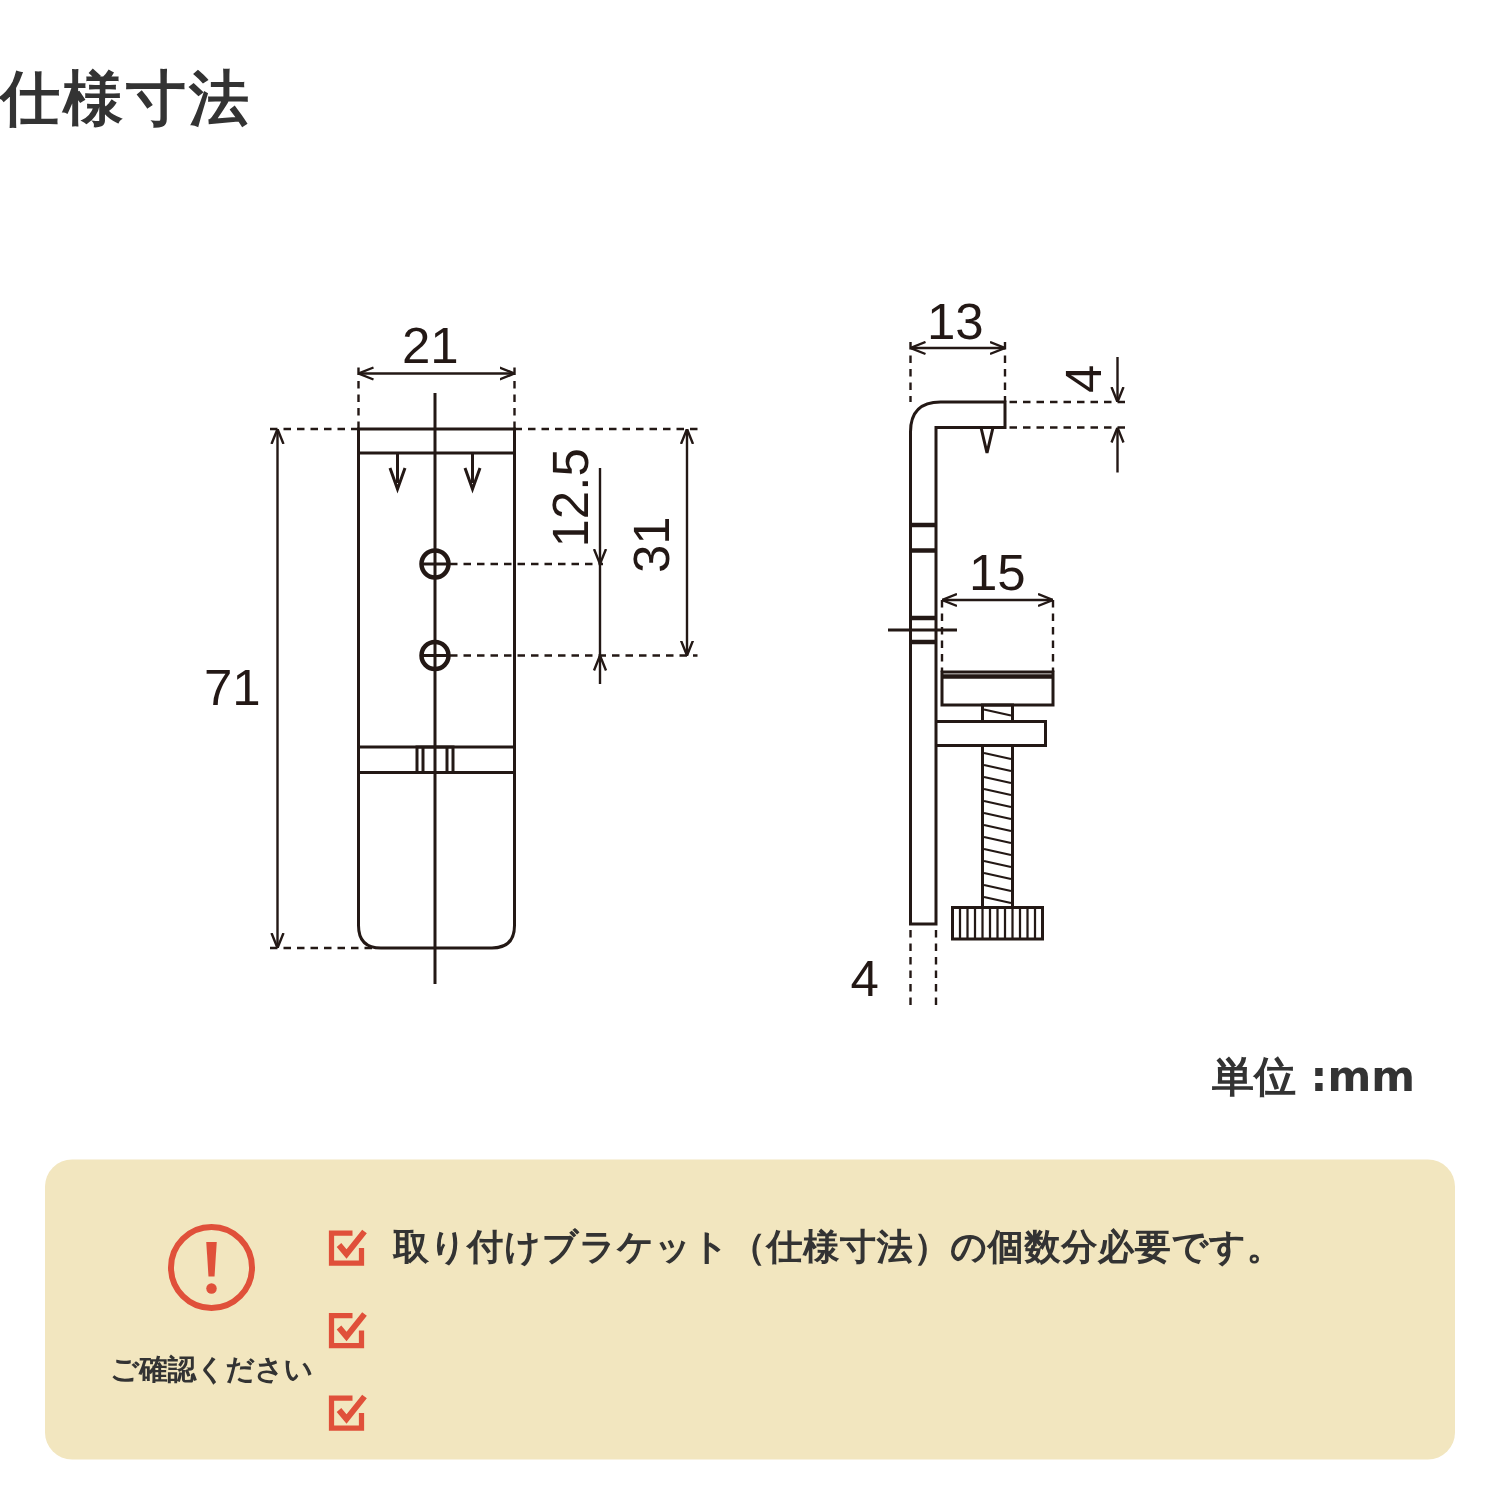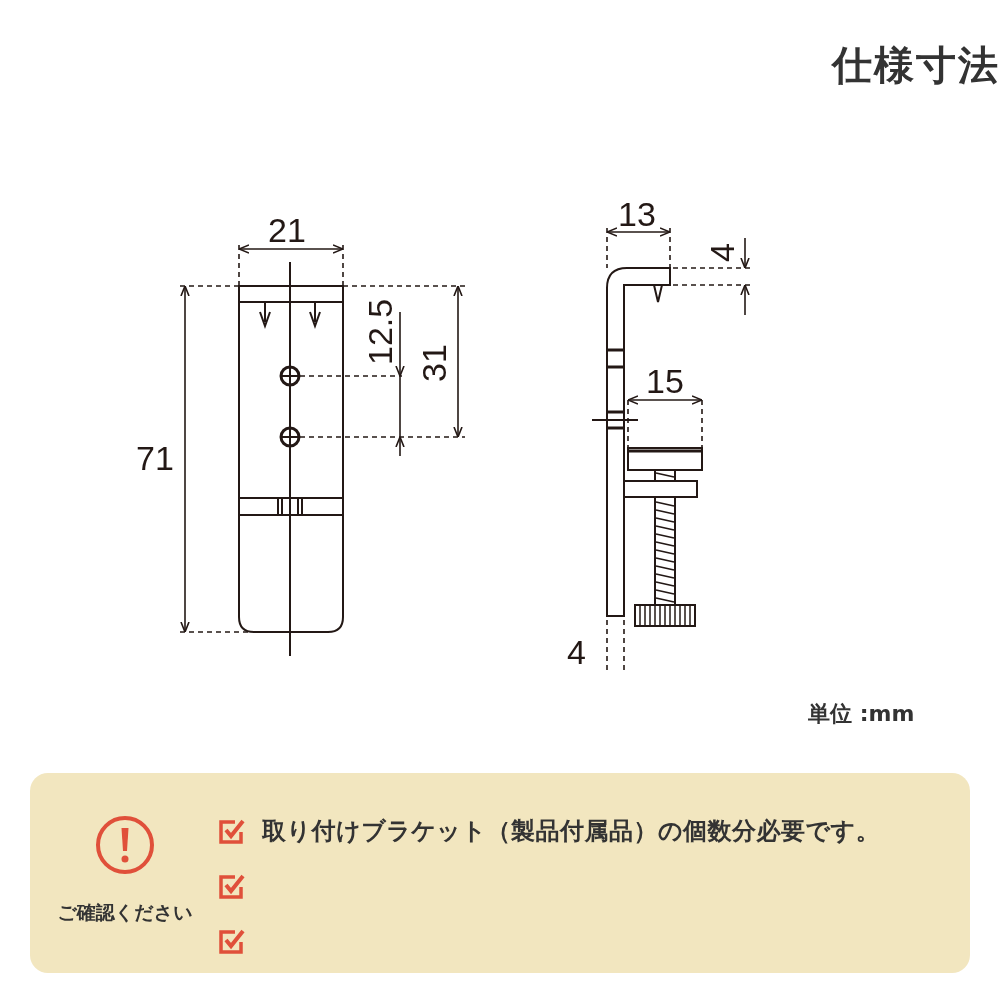--- a/index.html
+++ b/index.html
@@ -1,25 +1,25 @@
 <!DOCTYPE html>
 <html><head>
 <meta charset="utf-8">
 <style>
   html, body { margin: 0; padding: 0; background: #ffffff; }
   body { width: 1000px; height: 1000px; position: relative; overflow: hidden;
          font-family: "DejaVu Sans", "Liberation Sans", sans-serif; color: #333333; }
-  .title { position: absolute; left: 0; top: 38px; width: 1000px; text-align: right;
+  .title { position: absolute; left: 0; top: 38px; width: 1000px; text-align: left;
            font-size: 40px; font-weight: bold; letter-spacing: 2px; color: #333333; }
   svg.drawing { position: absolute; left: 0; top: 0; }
   .dim { font-family: "Liberation Sans", "DejaVu Sans", sans-serif; font-size: 34px; fill: #231815; }
-  .unit { position: absolute; left: 808px; top: 699px; font-size: 22px; font-weight: bold; color: #333333; }
+  .unit { position: absolute; left: 808px; top: 699px; font-size: 28px; font-weight: bold; color: #333333; }
   .notice { position: absolute; left: 30px; top: 773px; width: 940px; height: 200px;
             background: #f2e6bf; border-radius: 18px; }
-  .notice-left { position: absolute; left: 0; top: 0; width: 190px; height: 200px; }
+  .notice-left { position: absolute; left: 16px; top: 0; width: 190px; height: 200px; }
   .alert-icon { position: absolute; left: 65px; top: 42px; width: 60px; height: 60px; }
   .confirm-label { position: absolute; left: 0; width: 190px; top: 127px; text-align: center;
                    font-size: 19px; font-weight: bold; color: #333333; }
   .items { position: absolute; left: 188px; top: 30px; }
   .item { position: relative; height: 55px; display: flex; align-items: center; }
   .check { width: 28px; height: 28px; margin-right: 16px; flex: 0 0 auto; }
   .item-text { font-size: 24px; font-weight: bold; color: #333333; letter-spacing: 0.5px; white-space: nowrap; }
 </style>
 </head>
 <body>
@@ -160,21 +160,21 @@
       <circle cx="30" cy="44" r="3.5" fill="#e0503a"></circle>
     </svg>
     <div class="confirm-label">ご確認ください</div>
   </div>
   <div class="items">
     <div class="item">
       <svg class="check" viewBox="0 0 28 28">
         <path d="M17,5 L3,5 L3,25 L23,25 L23,15" fill="none" stroke="#e0503a" stroke-width="3.5"></path>
         <path d="M8,13 L13,19 L25,4" fill="none" stroke="#e0503a" stroke-width="4"></path>
       </svg>
-      <span class="item-text">取り付けブラケット（製品付属品）の個数分必要です。</span>
+      <span class="item-text">取り付けブラケット（仕様寸法）の個数分必要です。</span>
     </div>
     <div class="item">
       <svg class="check" viewBox="0 0 28 28">
         <path d="M17,5 L3,5 L3,25 L23,25 L23,15" fill="none" stroke="#e0503a" stroke-width="3.5"></path>
         <path d="M8,13 L13,19 L25,4" fill="none" stroke="#e0503a" stroke-width="4"></path>
       </svg>
     </div>
     <div class="item">
       <svg class="check" viewBox="0 0 28 28">
         <path d="M17,5 L3,5 L3,25 L23,25 L23,15" fill="none" stroke="#e0503a" stroke-width="3.5"></path>

